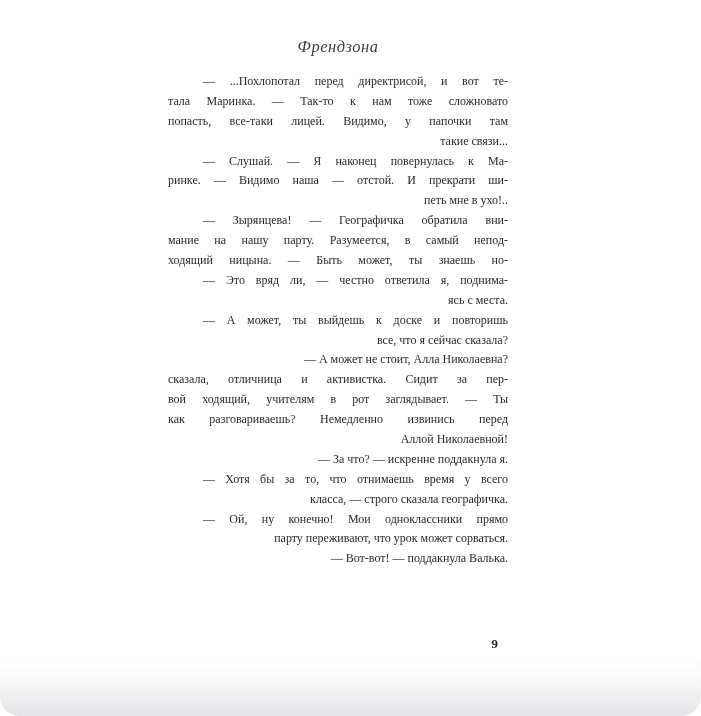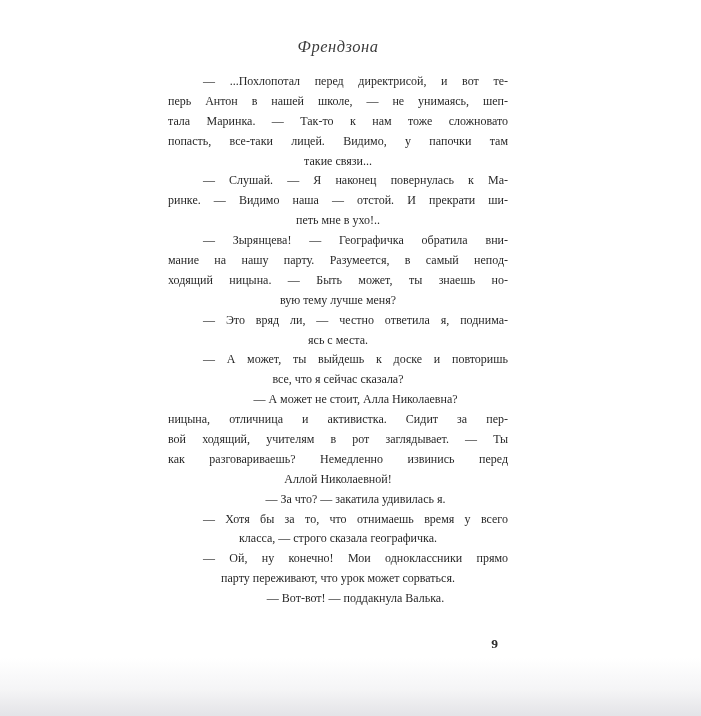--- a/index.html
+++ b/index.html
@@ -8,20 +8,21 @@
     background: #ffffff;
   }
   .book-page {
     position: relative;
     width: 701px;
     height: 716px;
     background: #ffffff;
     overflow: hidden;
     font-family: "Liberation Serif", "DejaVu Serif", serif;
     color: #2b2b2b;
+    border-radius: 20px;
   }
   .running-header {
     position: absolute;
     top: 37px;
     left: 168px;
     width: 340px;
     text-align: center;
     font-style: italic;
     font-size: 16.5px;
     letter-spacing: 0.5px;
@@ -31,21 +32,21 @@
     position: absolute;
     top: 72px;
     left: 168px;
     width: 340px;
     font-size: 12px;
     line-height: 19.9px;
     color: #282828;
   }
   .line {
     height: 19.9px;
-    text-align: center;
+    text-align: right;
     overflow: hidden;
   }
   .line.just {
     text-align: justify;
     text-align-last: justify;
   }
   .line.indent {
     padding-left: 35px;
   }
   .page-number {
@@ -72,41 +73,39 @@
   }
 </style>
 </head>
 <body>
 
 <div class="book-page">
   <div class="running-header">Френдзона</div>
 
   <div class="text-block">
       <div class="line indent just">— ...Похлопотал перед директрисой, и вот те-</div>
-      <div class="line just">перь Антон в нашей школе, — не унимаясь, шеп-</div>
       <div class="line just">тала Маринка. — Так-то к нам тоже сложновато</div>
       <div class="line just">попасть, все-таки лицей. Видимо, у папочки там</div>
       <div class="line">такие связи...</div>
       <div class="line indent just">— Слушай. — Я наконец повернулась к Ма-</div>
       <div class="line just">ринке. — Видимо наша — отстой. И прекрати ши-</div>
       <div class="line">петь мне в ухо!..</div>
       <div class="line indent just">— Зырянцева! — Географичка обратила вни-</div>
       <div class="line just">мание на нашу парту. Разумеется, в самый непод-</div>
       <div class="line just">ходящий ницына. — Быть может, ты знаешь но-</div>
-      <div class="line">вую тему лучше меня?</div>
       <div class="line indent just">— Это вряд ли, — честно ответила я, поднима-</div>
       <div class="line">ясь с места.</div>
       <div class="line indent just">— А может, ты выйдешь к доске и повторишь</div>
       <div class="line">все, что я сейчас сказала?</div>
       <div class="line indent">— А может не стоит, Алла Николаевна?</div>
-      <div class="line just">ницына, отличница и активистка. Сидит за пер-</div>
+      <div class="line just">сказала, отличница и активистка. Сидит за пер-</div>
       <div class="line just">вой ходящий, учителям в рот заглядывает. — Ты</div>
       <div class="line just">как разговариваешь? Немедленно извинись перед</div>
       <div class="line">Аллой Николаевной!</div>
-      <div class="line indent">— За что? — закатила удивилась я.</div>
+      <div class="line indent">— За что? — искренне поддакнула я.</div>
       <div class="line indent just">— Хотя бы за то, что отнимаешь время у всего</div>
       <div class="line">класса, — строго сказала географичка.</div>
       <div class="line indent just">— Ой, ну конечно! Мои одноклассники прямо</div>
       <div class="line">парту переживают, что урок может сорваться.</div>
       <div class="line indent">— Вот-вот! — поддакнула Валька.</div>
     </div>
 
   <div class="page-number">9</div>
 
   <div class="page-edge-shadow"></div>

